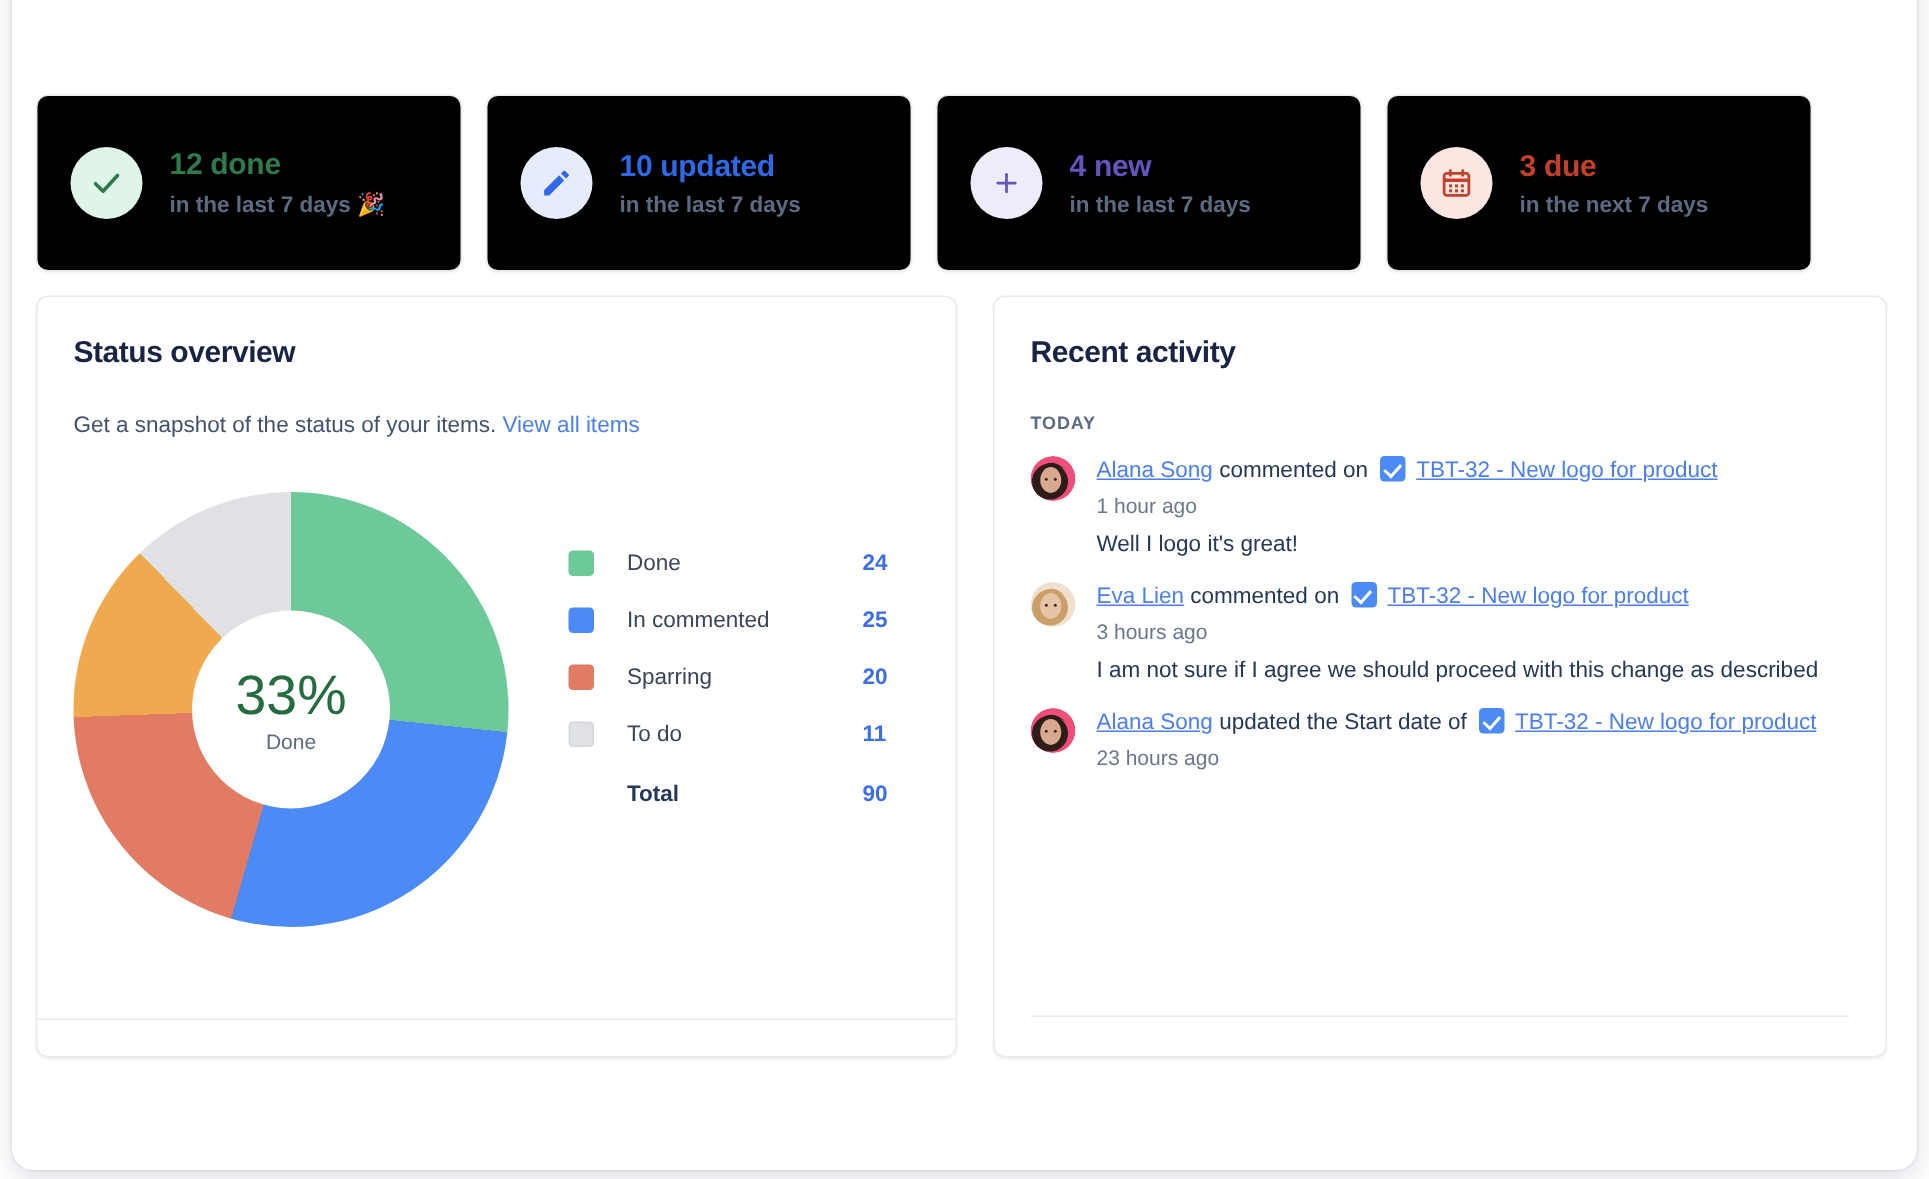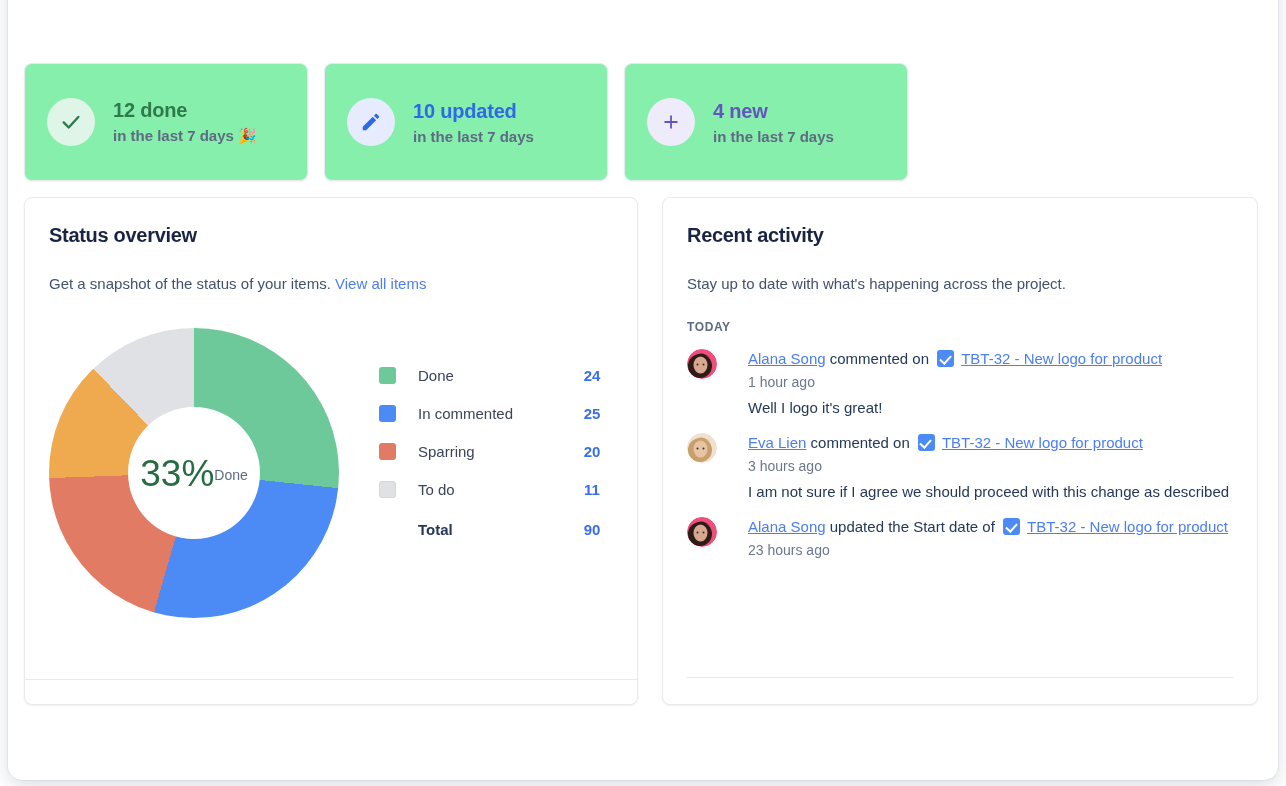--- a/index.html
+++ b/index.html
@@ -27,21 +27,21 @@
   .stats-row {
     position: absolute;
     left: 16px; top: 103px;
     width: 1270px;
     display: flex;
     gap: 16px;
   }
   .stat-card {
     flex: 0 0 284px;
     height: 118px;
-    background: #86efac;
+    background: #000000;
     border: 1px solid #e8eaee;
     border-radius: 8px;
     box-shadow: 0 1px 2px rgba(9,30,66,0.07);
     display: flex;
     align-items: center;
     padding: 0 22px;
     gap: 18px;
   }
   .stat-icon {
     width: 48px; height: 48px;
@@ -82,47 +82,47 @@
 
   
   .chart-area { margin-top: 36px; display: flex; align-items: flex-start; }
   .donut-wrap { position: relative; width: 290px; height: 290px; flex: 0 0 290px; }
   .donut { width: 290px; height: 290px; border-radius: 50%; }
   .donut-hole {
     position: absolute; left: 50%; top: 50%;
     transform: translate(-50%,-50%);
     width: 132px; height: 132px; border-radius: 50%;
     background: #fff;
-    display: flex; flex-direction: row;
+    display: flex; flex-direction: column;
     align-items: center; justify-content: center;
   }
   .donut-pct { font-size: 37px; font-weight: 400; color: #256d40; line-height: 1; }
   .donut-lbl { font-size: 14px; color: #5d6b82; margin-top: 4px; }
 
   .legend { margin-top: 28px; margin-left: 40px; width: 230px; }
   .legend-row {
     display: flex; align-items: center;
     height: 38px;
   }
   .swatch {
     width: 17px; height: 17px; border-radius: 3px;
     flex: 0 0 17px; margin-right: 22px;
   }
   .legend-label { flex: 1; font-size: 15px; color: #3b4557; }
-  .legend-value { font-size: 15px; font-weight: 700; color: #3b6ee8; text-align: center; width: 34px; }
+  .legend-value { font-size: 15px; font-weight: 700; color: #3b6ee8; text-align: left; width: 34px; }
   .legend-row.total .legend-label { font-weight: 700; color: #253858; padding-left: 39px; }
   .legend-row.total { margin-top: 2px; }
 
   
   .act-group-label {
     margin-top: 28px;
     font-size: 12px; font-weight: 700; color: #5d6b82;
     letter-spacing: 0.6px;
   }
-  .act-item { display: flex; gap: 31px; margin-top: 14px; }
+  .act-item { display: flex; gap: 14px; margin-top: 14px; }
   .avatar {
     width: 30px; height: 30px; border-radius: 50%;
     flex: 0 0 30px; overflow: hidden; position: relative;
     margin-top: 1px;
   }
   .act-body { flex: 1; min-width: 0; }
   .act-line1 {
     font-size: 15px; color: #253858; line-height: 22px;
     white-space: nowrap;
   }
@@ -193,20 +193,40 @@
               <line x1="12" y1="5" x2="12" y2="19"></line>
               <line x1="5" y1="12" x2="19" y2="12"></line>
             </svg>
       </div>
       <div class="stat-text">
         <div class="stat-head" style="color:#6554c0;">4 new</div>
         <div class="stat-sub">in the last 7 days</div>
       </div>
     </div>
 
+    <div class="stat-card">
+      <div class="stat-icon" style="background:#fbe6e2;">
+        <svg width="22" height="22" viewBox="0 0 24 24" fill="none" stroke="#c4402c" stroke-width="2">
+              <rect x="3" y="5" width="18" height="16" rx="2"></rect>
+              <line x1="3" y1="10" x2="21" y2="10" stroke-width="2.4"></line>
+              <line x1="7.5" y1="3" x2="7.5" y2="6.5" stroke-linecap="round"></line>
+              <line x1="16.5" y1="3" x2="16.5" y2="6.5" stroke-linecap="round"></line>
+              <rect x="6.6" y="13" width="2.2" height="2.2" fill="#c4402c" stroke="none"></rect>
+              <rect x="10.9" y="13" width="2.2" height="2.2" fill="#c4402c" stroke="none"></rect>
+              <rect x="15.2" y="13" width="2.2" height="2.2" fill="#c4402c" stroke="none"></rect>
+              <rect x="6.6" y="16.6" width="2.2" height="2.2" fill="#c4402c" stroke="none"></rect>
+              <rect x="10.9" y="16.6" width="2.2" height="2.2" fill="#c4402c" stroke="none"></rect>
+              <rect x="15.2" y="16.6" width="2.2" height="2.2" fill="#c4402c" stroke="none"></rect>
+            </svg>
+      </div>
+      <div class="stat-text">
+        <div class="stat-head" style="color:#c4402c;">3 due</div>
+        <div class="stat-sub">in the next 7 days</div>
+      </div>
+    </div>
 
   </div>
 
   <div class="panels">
 
     <section class="panel panel-left" style="position:relative;">
       <h2 class="panel-title">Status overview</h2>
       <p class="panel-desc">
         <span>Get a snapshot of the status of your items.</span>
         <a href="#">View all items</a>
@@ -246,21 +266,20 @@
                 <span class="legend-label">Total</span>
                 <span class="legend-value">90</span>
               </div>
             </div>
       </div>
       <div class="panel-left-divider"></div>
     </section>
 
     <section class="panel panel-right">
       <h2 class="panel-title">Recent activity</h2>
-      <p class="panel-desc">Stay up to date with what's happening across the project.</p>
       <div id="activity">
             <div class="act-group-label">TODAY</div>
             <div class="act-item">
               <span class="avatar"><svg width="30" height="30" viewBox="0 0 30 30">
     <circle cx="15" cy="15" r="15" fill="#ef4d7a"></circle>
     <circle cx="13" cy="17" r="12" fill="#2d1c18"></circle>
     <ellipse cx="13.5" cy="16" rx="7" ry="8.6" fill="#d8a98e"></ellipse>
     <path d="M4 11 Q13 -1 23 9 Q20 6 13.5 7 Q7 8 4 11Z" fill="#2d1c18"></path>
     <circle cx="10.5" cy="15.5" r="1" fill="#3a2a24"></circle>
     <circle cx="16.5" cy="15.5" r="1" fill="#3a2a24"></circle>

